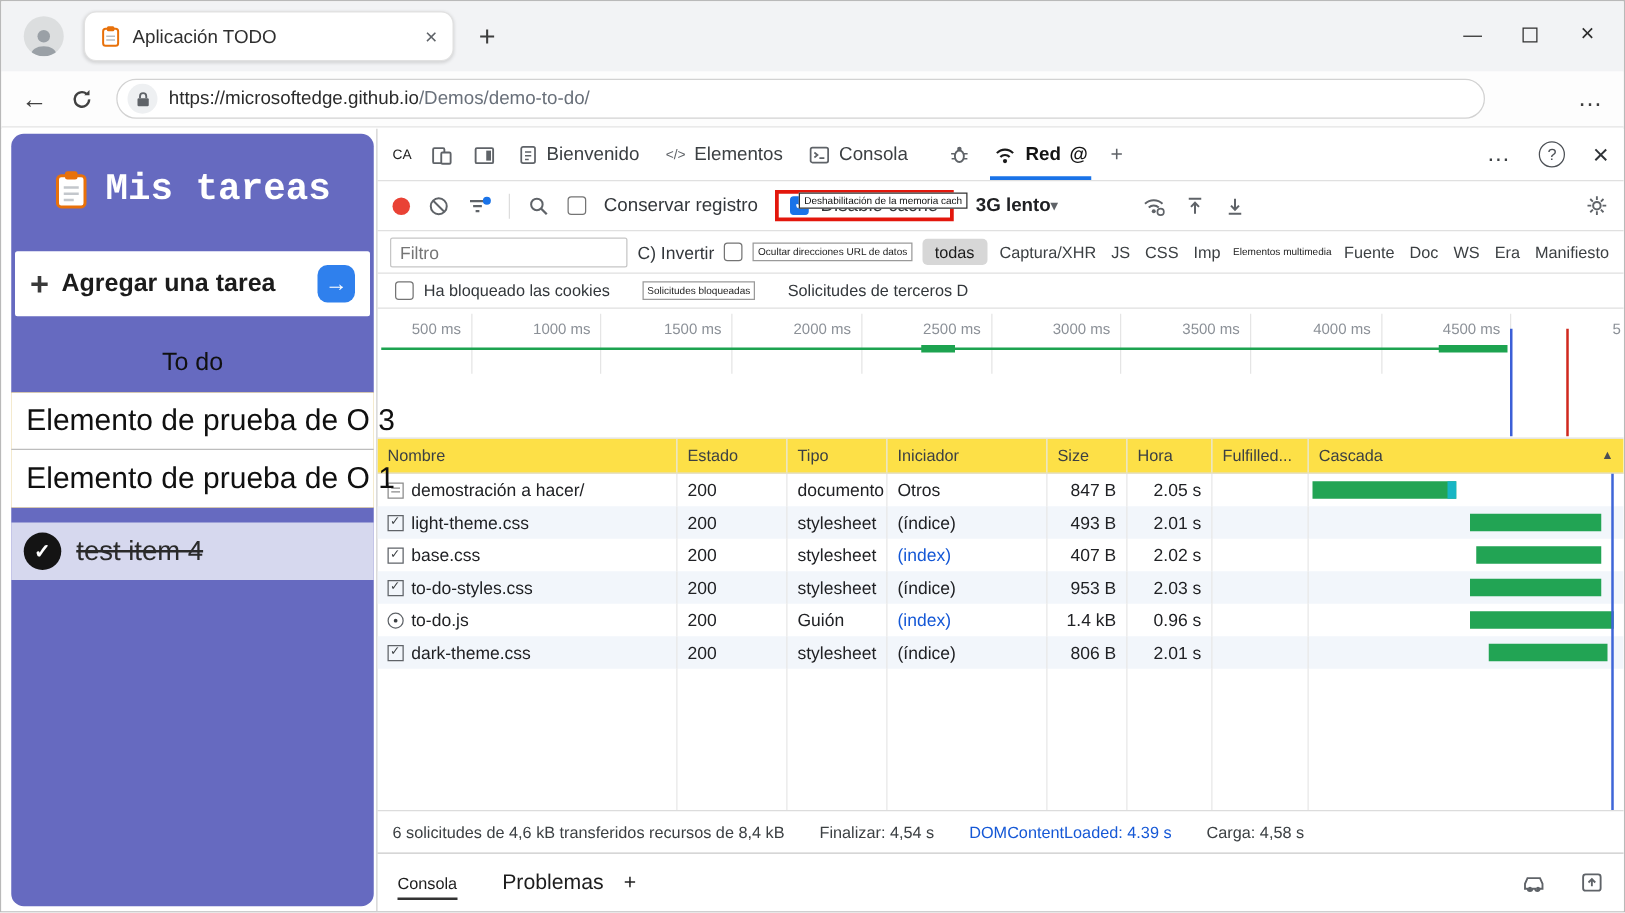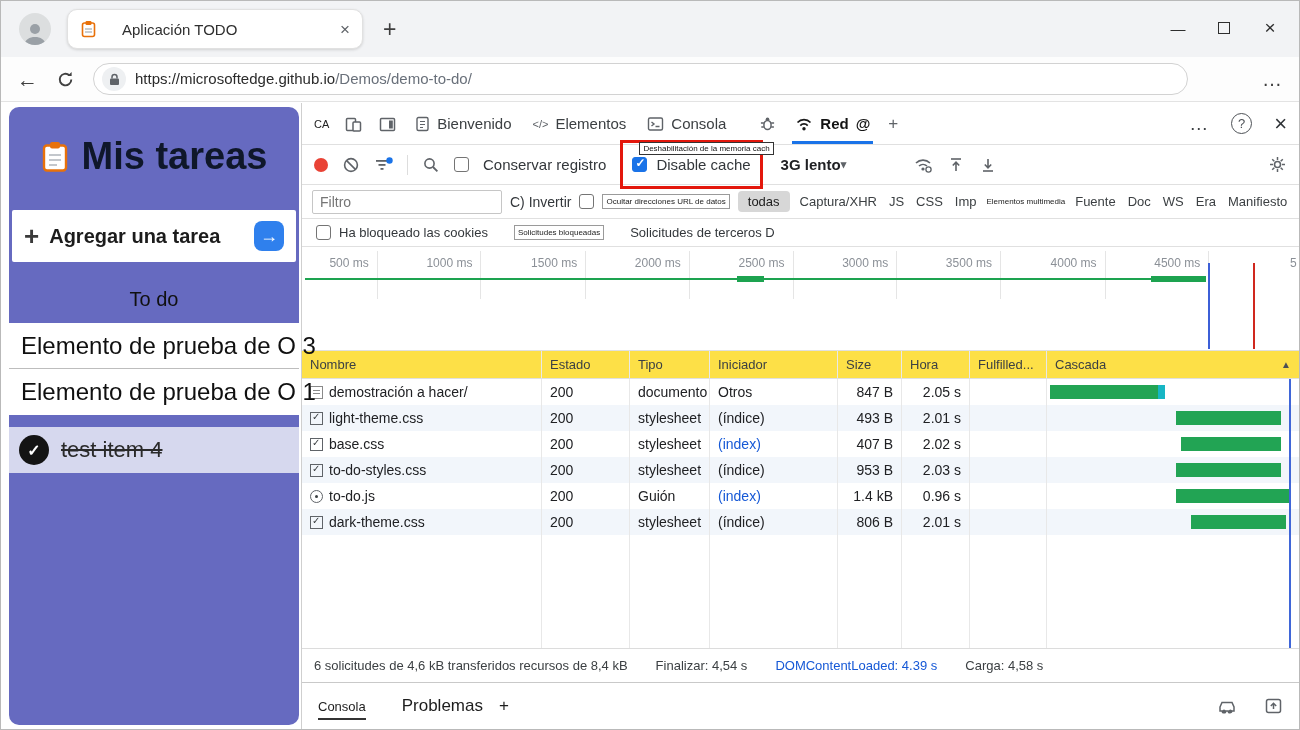--- a/index.html
+++ b/index.html
@@ -3,21 +3,21 @@
 <meta charset="utf-8">
 <style>
   * { margin:0; padding:0; box-sizing:border-box; }
   body { font-family:"Liberation Sans", sans-serif; background:#e9e9e9; width:1300px; height:730px; overflow:hidden; }
   .window { position:relative; width:1300px; height:730px; background:#fff; border:1px solid #b9b9b9; overflow:hidden; }
 
   
   .tabstrip { height:56px; background:#f2f3f5; display:flex; align-items:center; padding:0 10px; position:relative; }
   .avatar { width:32px; height:32px; border-radius:50%; background:#dcdedf; margin:0 16px 0 8px; display:flex; align-items:flex-end; justify-content:center; overflow:hidden; }
   .tab { width:296px; height:40px; background:#fff; border:1px solid #e1e1e1; border-radius:10px; display:flex; align-items:center; padding:0 12px; gap:9px; box-shadow:0 1px 3px rgba(0,0,0,.14); }
-  .tab-title { font-size:15px; color:#2f2f2f; flex:1; white-space:nowrap; overflow:hidden;margin-left:16px; }
+  .tab-title { font-size:15px; color:#2f2f2f; flex:1; white-space:nowrap; overflow:hidden; }
   .tab-close { color:#5f6368; font-size:17px; line-height:1; }
   .newtab { font-size:23px; color:#3e3e3e; margin-left:20px; }
   .wincontrols { position:absolute; right:6px; top:10px; display:flex; }
   .winbtn { width:46px; height:34px; display:flex; align-items:center; justify-content:center; color:#2e2e2e; font-size:15px; }
   .maxglyph { width:12px; height:12px; border:1.6px solid #2e2e2e; }
   .winbtn.close { font-size:19px; }
 
   .navbar { height:45px; background:#fdfdfd; border-bottom:1px solid #e3e3e3; display:flex; align-items:center; padding:0 16px; gap:18px; }
   .navicon { color:#414141; font-size:21px; line-height:1; }
   .urlbar { flex:1; height:32px; max-width:1095px; background:#fff; border:1px solid #d2d2d2; border-radius:16px; display:flex; align-items:center; padding:0 8px; gap:9px; }
@@ -25,21 +25,21 @@
   .url-host { font-size:15px; color:#2b2b2b; }
   .url-path { font-size:15px; color:#69707a; }
   .nav-dots { margin-left:auto; font-size:20px; color:#3e3e3e; letter-spacing:1px; }
 
   
   .main { position:absolute; top:102px; left:0; right:0; bottom:0; background:#fff; }
 
   
   .todo-panel { position:absolute; left:8px; top:4px; width:290px; height:618px; background:#666ac0; border-radius:10px; padding-top:28px; overflow:visible; z-index:3; }
   .todo-header { display:flex; align-items:center; justify-content:center; gap:13px; }
-  .todo-title { font-size:38px; font-weight:700; color:#0f172a; }
+  .todo-title { font-size:30px; font-weight:700; color:#ffffff;font-family:Liberation Mono, monospace; }
   .add-btn { margin:32px 3px 0; height:52px; background:#fff; border-radius:2px; display:flex; align-items:center; padding:0 12px; gap:10px; }
   .add-plus { font-size:26px; font-weight:700; color:#3a3a3a; }
   .add-label { flex:1; font-size:20px; font-weight:700; color:#1c1c1c; }
   .add-go { width:30px; height:30px; border-radius:8px; background:#2f80ed; color:#fff; display:flex; align-items:center; justify-content:center; font-size:18px; font-weight:700; }
   .section-label { margin-top:26px; text-align:center; font-size:20px; color:#101010; }
   .todo-items { margin-top:12px; background:#eab308; }
   .todo-item { height:46px; display:flex; align-items:center; padding-left:12px; border-bottom:1px solid #bdbdbd; background:#fff; }
   .todo-item:last-child { border-bottom:none; }
   .todo-item span { font-size:24px; color:#101010; white-space:nowrap; }
   .done-item { margin-top:12px; height:46px; background:#d6d8ee; display:flex; align-items:center; gap:12px; padding-left:10px; }
@@ -59,21 +59,21 @@
   .dt-help { width:21px; height:21px; border:1.7px solid #4d5156; border-radius:50%; display:flex; align-items:center; justify-content:center; font-size:13px; color:#4d5156; }
   .dt-close { font-size:22px; color:#2f3337; line-height:1; }
 
   .net-toolbar { height:40px; flex:none; display:flex; align-items:center; gap:14px; padding:0 12px; border-bottom:1px solid #e0e0e0; position:relative; }
   .rec { width:14px; height:14px; border-radius:50%; background:#e94235; flex:none; }
   .tb-divider { width:1px; height:20px; background:#ddd; }
   .cb { width:15px; height:15px; border:1.6px solid #747474; border-radius:3px; background:#fff; position:relative; flex:none; }
   .cb.checked { background:#1a73e8; border-color:#1a73e8; }
   .cb.checked::after { content:"\2713"; position:absolute; left:2px; top:-2px; color:#fff; font-size:12px; font-weight:700; }
   .tb-label { font-size:15px; color:#33373b; white-space:nowrap; }
-  .cache-box { display:flex; align-items:center; gap:9px; border:3px solid #e3170c; padding:13px 9px; position:relative; }
+  .cache-box { display:flex; align-items:center; gap:9px; border:3px solid #e3170c; padding:1px 9px; position:relative; }
   .cache-tooltip { position:absolute; top:-1px; left:16px; background:#fff; border:1px solid #333; font-size:8px; color:#111; padding:1px 3px; white-space:nowrap; z-index:4; }
   .throttle { width:122px; display:flex; align-items:center; justify-content:flex-start; font-size:15px; color:#202124; padding:2px 4px;font-weight:bold; }
   .throttle .caret { font-size:11px; color:#5f6368; }
   .tb-gear { margin-left:auto; }
 
   .filter-row { height:34px; flex:none; display:flex; align-items:center; gap:8px; padding:0 10px; border-bottom:1px solid #e0e0e0; overflow:hidden; }
   .filter-input { width:190px; height:24px; border:1px solid #c6c6c6; border-radius:2px; font-size:14px; padding:0 7px; color:#333; font-family:"Liberation Sans",sans-serif; }
   .inv-label { font-size:14px; color:#33373b; white-space:nowrap; }
   .tiny-box { font-size:8px; color:#222; border:1px solid #9a9a9a; padding:2px 3px; white-space:nowrap; }
   .tiny-label { font-size:8px; color:#222; white-space:nowrap; }

